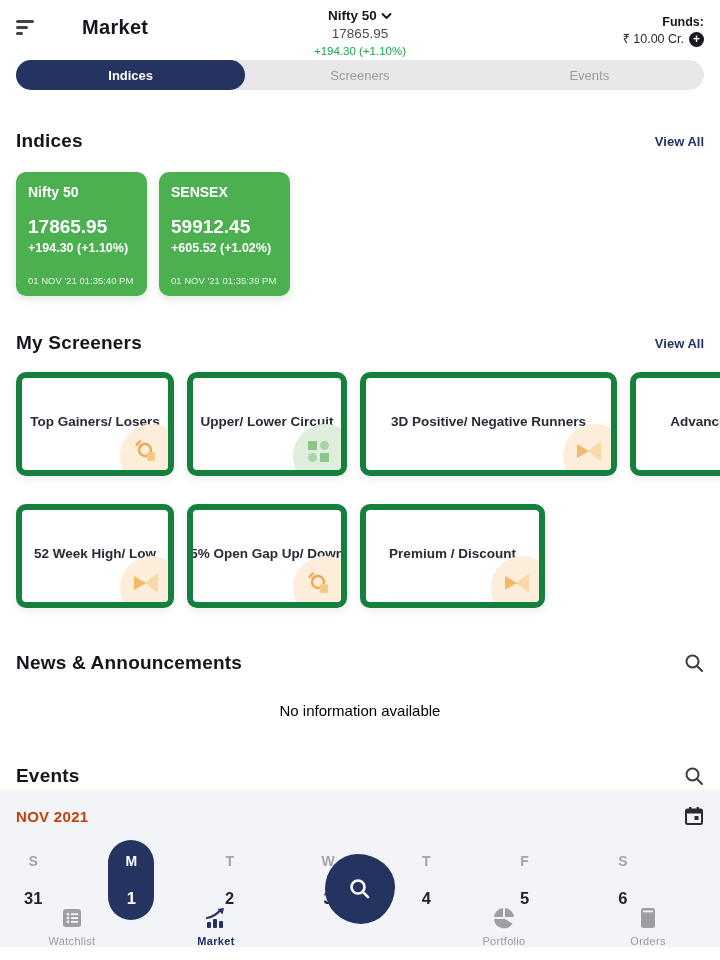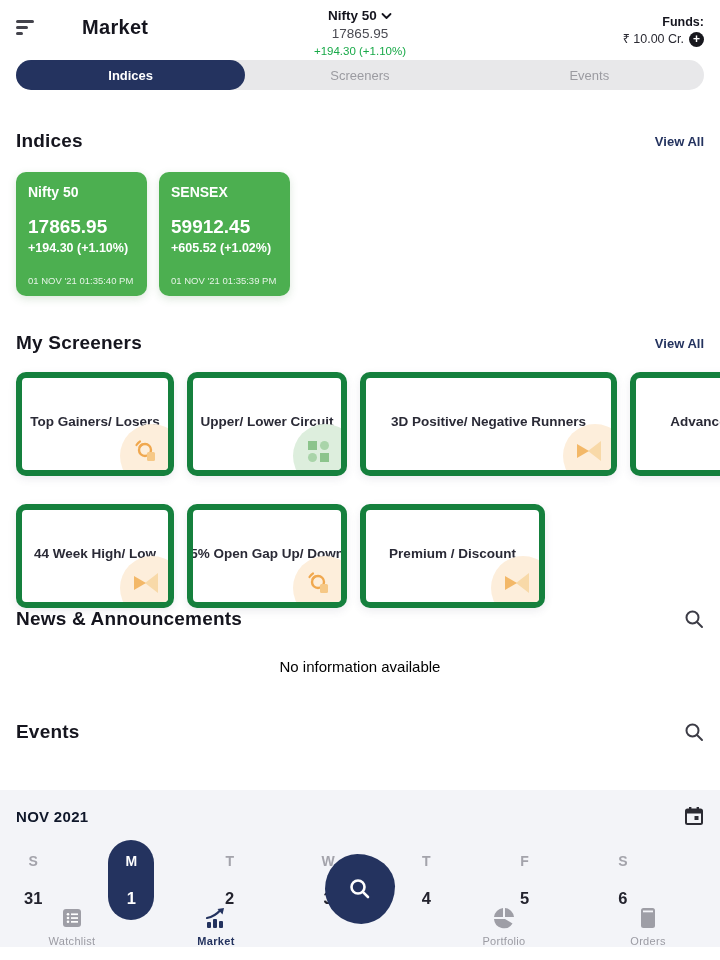--- a/index.html
+++ b/index.html
@@ -26,21 +26,21 @@
 
   
   .tabbar { margin:2px 16px 0; height:30px; background:#e8e8ea; border-radius:16px; display:flex; }
   .tab { flex:1; display:flex; align-items:center; justify-content:center; font-size:13px; color:#9b9ba1; cursor:pointer; }
   .tab.active { background:#24335f; border-radius:16px; color:#fff; font-weight:bold; }
 
   
   .sec-head { display:flex; justify-content:space-between; align-items:center; margin:0 16px; }
   .sec-head h2 { font-size:19px; color:#15151e; letter-spacing:.2px; }
   .view-all { font-size:13px; font-weight:bold; color:#24335f; cursor:pointer; }
-  .mt-ind { margin-top:40px; } .mt-scr { margin-top:36px; } .mt-news { } .mt-ev { margin-top:46px; }
+  .mt-ind { margin-top:40px; } .mt-scr { margin-top:36px; } .mt-news { margin-top:44px; } .mt-ev { margin-top:46px; }
   .search-btn { width:20px; height:20px; cursor:pointer; }
 
   
   .idx-cards { display:flex; gap:12px; margin:20px 16px 0; }
   .idx-card { width:131px; height:124px; background:#4caf50; border-radius:10px; padding:12px 12px 10px;
     color:#fff; display:flex; flex-direction:column; cursor:pointer; box-shadow:0 3px 8px rgba(60,120,60,.18); }
   .ic-name { font-size:14px; font-weight:bold; }
   .ic-val { font-size:19px; font-weight:bold; margin-top:16px; }
   .ic-chg { font-size:12.5px; font-weight:bold; margin-top:3px; }
   .ic-ts { font-size:9.5px; color:rgba(255,255,255,.85); margin-top:auto; }
@@ -56,21 +56,21 @@
   .blob { position:absolute; right:-16px; bottom:-18px; width:64px; height:64px; border-radius:50%;
     display:flex; align-items:center; justify-content:center; padding-bottom:10px; padding-right:12px; }
   .blob.orange { background:#fdeedb; } .blob.green { background:#ddeedd; }
 
   
   .empty-msg { text-align:center; margin-top:28px; font-size:15px; color:#000000; }
 
   
   .calendar { position:absolute; left:0; top:790px; width:720px; height:170px; background:#f3f4f8; padding:16px; z-index:1; }
   .cal-head { display:flex; justify-content:space-between; align-items:center; }
-  .cal-month { font-size:15px; font-weight:bold; color:#0f172a; letter-spacing:.3px; }
+  .cal-month { font-size:15px; font-weight:bold; color:#c2410c; letter-spacing:.3px; }
   .cal-grid { position:relative; width:688px; margin-left:-32px; margin-top:18px;
     display:grid; grid-template-columns:repeat(7,1fr); }
   .cal-col { position:relative; text-align:center; cursor:pointer; }
   .cal-letter { height:34px; line-height:34px; font-size:14px; font-weight:bold; color:#a3a3ab; position:relative; z-index:2; }
   .cal-date { height:44px; line-height:40px; font-size:16.5px; font-weight:bold; color:#23232e; position:relative; z-index:2; }
   .cal-col.selected .cal-letter, .cal-col.selected .cal-date { color:#fff; }
   .sel-pill { position:absolute; left:50%; margin-left:-23px; top:-4px; width:46px; height:80px;
     border-radius:23px; background:#24335f; z-index:1; }
 
   
@@ -175,21 +175,21 @@
     </div>
   </div>
   <div class="scr-card w158">
     <span class="lbl">Advance / D</span>
 
   </div>
 </div>
 
 <div class="scr-row scr-row2">
   <div class="scr-card w158">
-    <span class="lbl">44 Week High/ Low</span>
+    <span class="lbl">52 Week High/ Low</span>
     <div class="blob orange">
       <svg width="26" height="20" viewBox="0 0 26 20">
           <polygon points="25,0 25,20 12,10" fill="#f8d9a8"></polygon>
           <polygon points="1,3 13,10 1,17" fill="#f3b868"></polygon>
         </svg>
     </div>
   </div>
   <div class="scr-card w160">
     <span class="lbl">5% Open Gap Up/ Down</span>
     <div class="blob orange">

